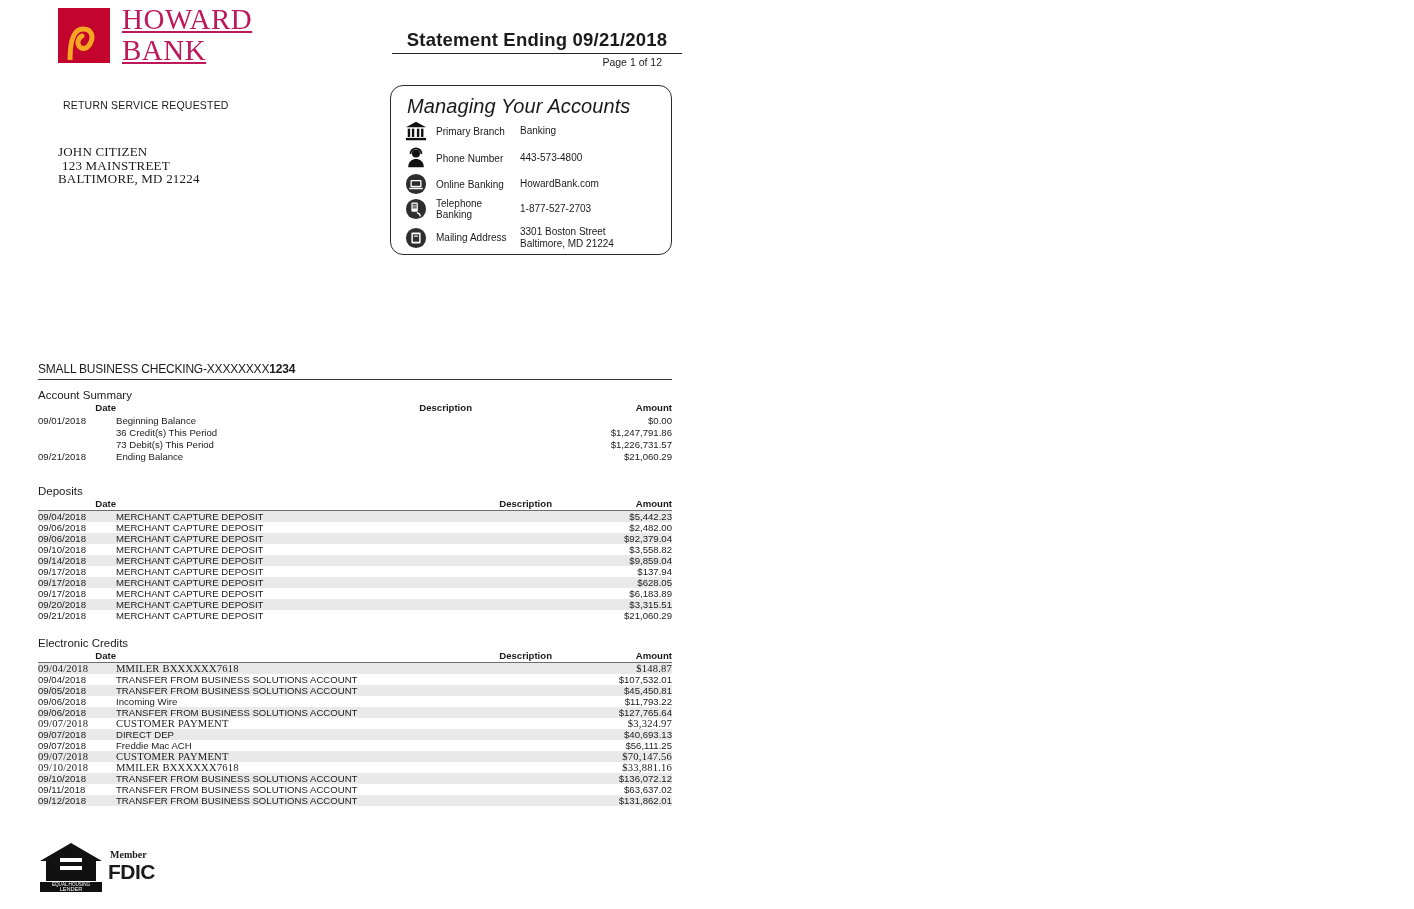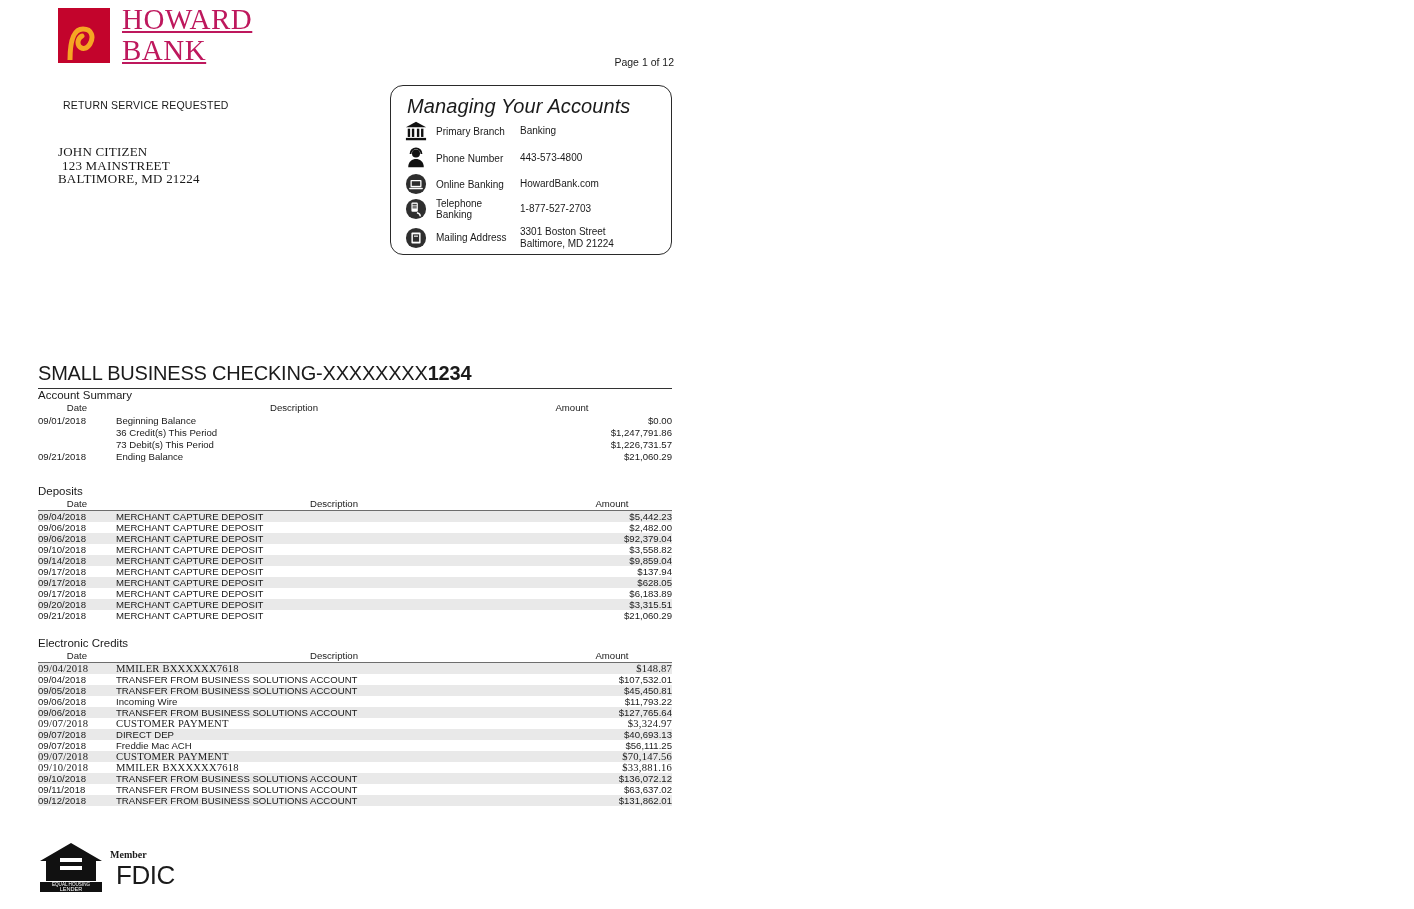--- a/index.html
+++ b/index.html
@@ -10,79 +10,80 @@
   .page-right{left:707px;width:707px;}
   .gutter{position:absolute;left:707px;top:0;width:1px;height:909px;background:#d8d8d8;}
 
   
   .logo{position:absolute;left:58px;top:6px;width:250px;height:64px;}
   .logo-mark{position:absolute;left:0;top:2px;width:52px;height:55px;background:#c3042c;}
   .logo-swoosh{position:absolute;left:7px;top:18px;width:32px;height:36px;}
   .logo-text{position:absolute;left:64px;top:-2px;font-family:"Liberation Serif",serif;font-size:29px;line-height:31px;letter-spacing:.5px;color:#be185d;text-decoration:underline;}
 
   .stmt-title{position:absolute;left:392px;top:29px;width:290px;text-align:center;font-size:18.5px;font-weight:600;letter-spacing:.2px;border-bottom:1.6px solid #222;padding-bottom:2px;}
-  .stmt-page{position:absolute;left:392px;top:56px;width:282px;text-align:right;font-size:10.5px;}
+  .stmt-page{position:absolute;left:380px;top:56px;width:282px;text-align:right;font-size:10.5px;}
 
   .rsr{position:absolute;left:63px;top:99px;font-size:10.5px;letter-spacing:.2px;}
   .addr{position:absolute;left:58px;top:145px;font-family:"Liberation Serif",serif;font-size:13px;line-height:13.5px;letter-spacing:.2px;}
 
   .mya{position:absolute;left:390px;top:85px;width:280px;height:168px;border:1.4px solid #2a2a2a;border-radius:13px;}
   .mya-title{position:absolute;left:16px;top:9px;font-size:20px;font-style:italic;font-weight:normal;letter-spacing:.1px;text-align:right;}
   .mya-row{position:absolute;left:14px;display:flex;align-items:center;}
   .mya-ico{width:22px;height:22px;flex:0 0 22px;margin-right:9px;}
   .mya-lbl{width:84px;font-size:10px;line-height:11px;}
   .mya-val{font-size:10px;line-height:11.5px;}
 
   .summary-box{position:absolute;left:38px;top:281px;width:634px;height:66px;border:2.2px solid #000;}
   .summary-title{position:absolute;left:11px;top:5px;font-size:15px;}
   .sum-head{position:absolute;left:10px;top:28px;width:614px;font-size:9.5px;border-bottom:.9px solid #7a7a7a;padding-bottom:1px;}
   .sum-row{position:absolute;left:10px;top:43px;width:614px;font-size:10px;}
   .cellA{float:left;}
   .cellB{position:absolute;left:350px;}
   .cellC{position:absolute;right:0;}
 
-  .acct-head{position:absolute;left:38px;top:362px;width:634px;font-size:20px;letter-spacing:-.2px;border-bottom:1.6px solid #333;padding-bottom:3px;}
+  .acct-head{position:absolute;left:38px;top:362px;width:634px;font-size:12px;letter-spacing:-.2px;border-bottom:1.6px solid #333;padding-bottom:3px;}
   .acct-head b{font-weight:bold;}
 
   .sec{position:absolute;left:38px;width:634px;}
   .sec-title{font-size:11.5px;margin-bottom:1px;}
   .tbl{width:100%;border-collapse:collapse;font-size:9.6px;}
-  .tbl th{font-weight:normal;text-align:center;padding:0 0 1px 0;}
+  .tbl th{font-weight:bold;text-align:right;padding:0 0 1px 0;}
   .tbl td{padding:0;white-space:nowrap;}
   .c-date{width:78px;}
   .c-amt{text-align:right;width:120px;}
   .hdr-rule th{border-bottom:1.3px solid #6d6d6d;}
   .zebra tr:nth-child(odd) td{background:#e9e9e9;}
   .as-tbl td{padding:.5px 0;}
 
   .serifrow td{font-family:"Liberation Serif",serif;font-size:10.6px;letter-spacing:.2px;}
 
   .fdic{position:absolute;left:38px;top:841px;width:150px;height:56px;}
   .fdic-house{position:absolute;left:0;top:0;width:66px;height:52px;}
   .fdic-member{position:absolute;left:72px;top:8px;font-size:10px;font-weight:bold;font-family:"Liberation Serif",serif;}
-  .fdic-txt{position:absolute;left:78px;top:19px;font-size:26px;font-weight:normal;letter-spacing:-.5px;}
+  .fdic-txt{position:absolute;left:70px;top:19px;font-size:21px;font-weight:bold;letter-spacing:-.5px;}
 </style>
 </head>
 <body>
 
 <div class="sheet">
 
   <div class="page page-left">
 
     <div class="logo">
       <div class="logo-mark"></div>
       <svg class="logo-swoosh" viewBox="0 0 32 36">
         <path d="M5 36 C5 16 9 5 18 5 C27 5 29 13 25 20 C22 25 17 26 14 22 C12 19 13 14 17 12" fill="none" stroke="#f5a623" stroke-width="5" stroke-linecap="round"></path>
       </svg>
       <div class="logo-text">
         <div>HOWARD</div>
         <div>BANK</div>
       </div>
     </div>
 
+    <div class="stmt-title">Statement Ending 09/21/2018</div>
     <div class="stmt-page">Page 1 of 12</div>
 
     <div class="rsr">RETURN SERVICE REQUESTED</div>
 
     <div class="addr">
       <div>JOHN CITIZEN</div>
       <div style="padding-left:4px">123 MAINSTREET</div>
       <div>BALTIMORE, MD 21224</div>
     </div>
 

